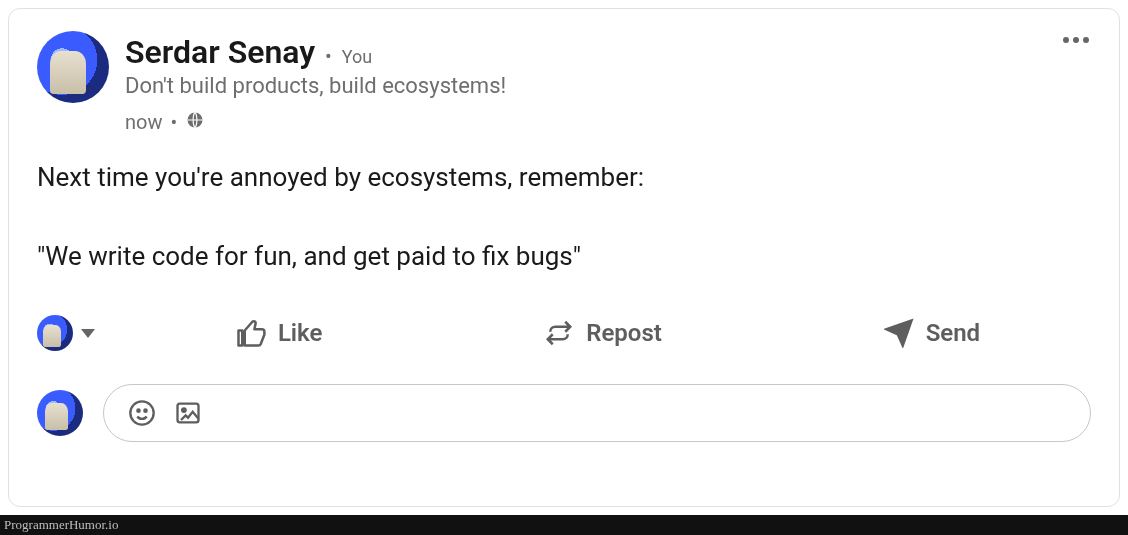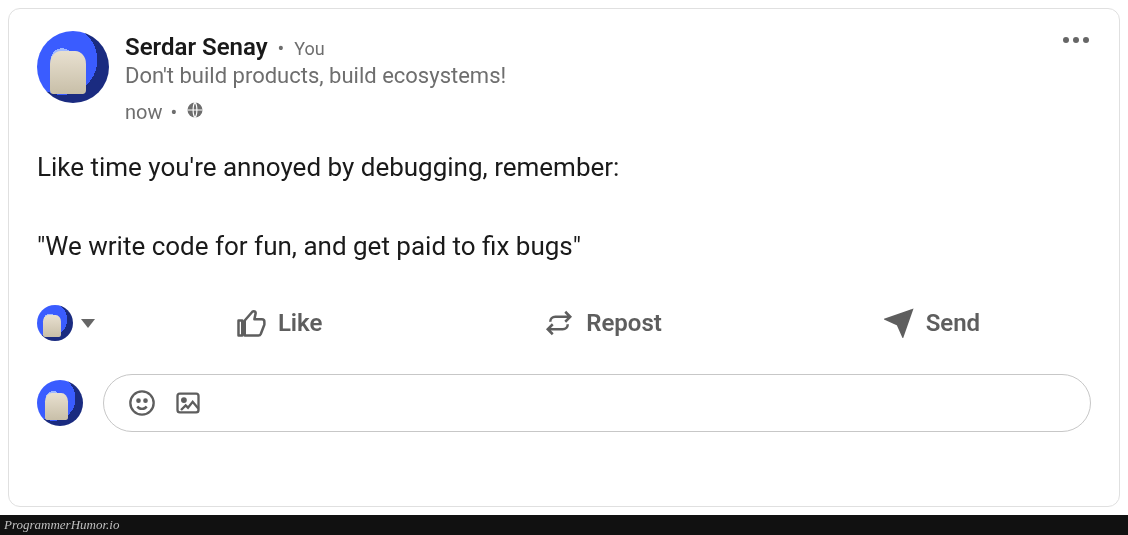--- a/index.html
+++ b/index.html
@@ -21,21 +21,21 @@
   }
   .avatar::after{
     content:""; position:absolute; left:18%; top:28%; width:50%; height:60%;
     background: linear-gradient(#e8e0d0,#c8bfa8); border-radius: 30% 30% 10% 10%;
   }
   .avatar.small { width: 46px; height: 46px; flex: 0 0 46px; }
   .avatar.small::after{ left:18%; top:28%; width:50%; height:60%; }
   .avatar.tiny { width: 36px; height: 36px; flex: 0 0 36px; }
   .meta { margin-left: 16px; margin-top: 2px; }
   .name-line { display: flex; align-items: baseline; gap: 10px; }
-  .name { font-size: 24px; font-weight: 600; color: #191919; }
+  .name { font-size: 32px; font-weight: 600; color: #191919; }
   .dot { color: #6e6e6e; font-size: 20px; }
   .you { color: #6e6e6e; font-size: 18px; }
   .tagline { color: #6e6e6e; font-size: 22px; margin-top: 2px; }
   .time-line { display: flex; gap: 8px; margin-top: 12px; color: #6e6e6e; font-size: 20px; }
   .globe-icon svg { width: 20px; height: 20px; display:block; }
   .menu-btn { position: absolute; top: 22px; right: 24px; color: #666; display:flex; gap:4px; padding:6px; cursor:pointer; }
   .menu-btn span { width:6px; height:6px; border-radius:50%; background:#666; }
   .body { margin-top: 24px; font-size: 26px; color: #1a1a1a; line-height: 1.5; }
   .body p { margin-bottom: 40px; }
   .body p:last-child { margin-bottom: 0; }
@@ -44,21 +44,21 @@
   .caret-down { width:0; height:0; border-left:7px solid transparent; border-right:7px solid transparent; border-top:9px solid #666; }
   .action-btns { flex:1; display:flex; justify-content:space-around; }
   .action { display:flex; align-items:center; gap:12px; color:#5e5e5e; font-size:24px; font-weight:600; cursor:pointer; padding:8px 14px; }
   .action svg { width:30px; height:30px; stroke:#5e5e5e; fill:none; stroke-width:2; }
   .comment-row { display:flex; align-items:center; gap:20px; margin-top:28px; }
   .comment-box { flex:1; height:58px; border:1px solid #c7c7c7; border-radius:30px; display:flex; align-items:center; padding:0 18px 0 24px; }
   .comment-box input { flex:1; border:none; outline:none; font-size:22px; color:#333; background:transparent; }
   .comment-box input::placeholder { color:#8a8a8a; }
   .cbx-icons { display:flex; align-items:center; gap:18px; }
   .cbx-icons svg { width:28px; height:28px; stroke:#5e5e5e; fill:none; stroke-width:2; cursor:pointer; }
-  .footer-bar { position:absolute; left:0; bottom:0; width:1128px; height:20px; background:#111; color:#bfbfbf; font-family: Georgia, 'Times New Roman', serif; font-style:italic; font-size:13px; line-height:20px; padding-left:4px; }
+  .footer-bar { position:absolute; left:0; bottom:0; width:1128px; height:20px; background:#111; color:#bfbfbf; font-family: Georgia, 'Times New Roman', serif; font-size:13px; line-height:20px; padding-left:4px; }
 </style>
 </head>
 <body>
 
 <div class="card">
 
   <div class="menu-btn">
     <span></span>
       <span></span>
       <span></span>
@@ -80,21 +80,21 @@
           <svg viewBox="0 0 24 24">
               <circle cx="12" cy="12" r="9" fill="#6e6e6e"></circle>
               <path d="M3 12h18M12 3c3 3 3 15 0 18M12 3c-3 3-3 15 0 18" stroke="#fff" stroke-width="1.4" fill="none"></path>
             </svg>
         </span>
       </div>
     </div>
   </div>
 
   <div class="body">
-    <p>Like time you're annoyed by debugging, remember:</p>
+    <p>Next time you're annoyed by ecosystems, remember:</p>
     <p>"We write code for fun, and get paid to fix bugs"</p>
   </div>
 
   <div class="actions-row">
     <div class="react-as">
       <div class="avatar tiny"></div>
       <div class="caret-down"></div>
     </div>
     <div class="action-btns">
       <div class="action">

